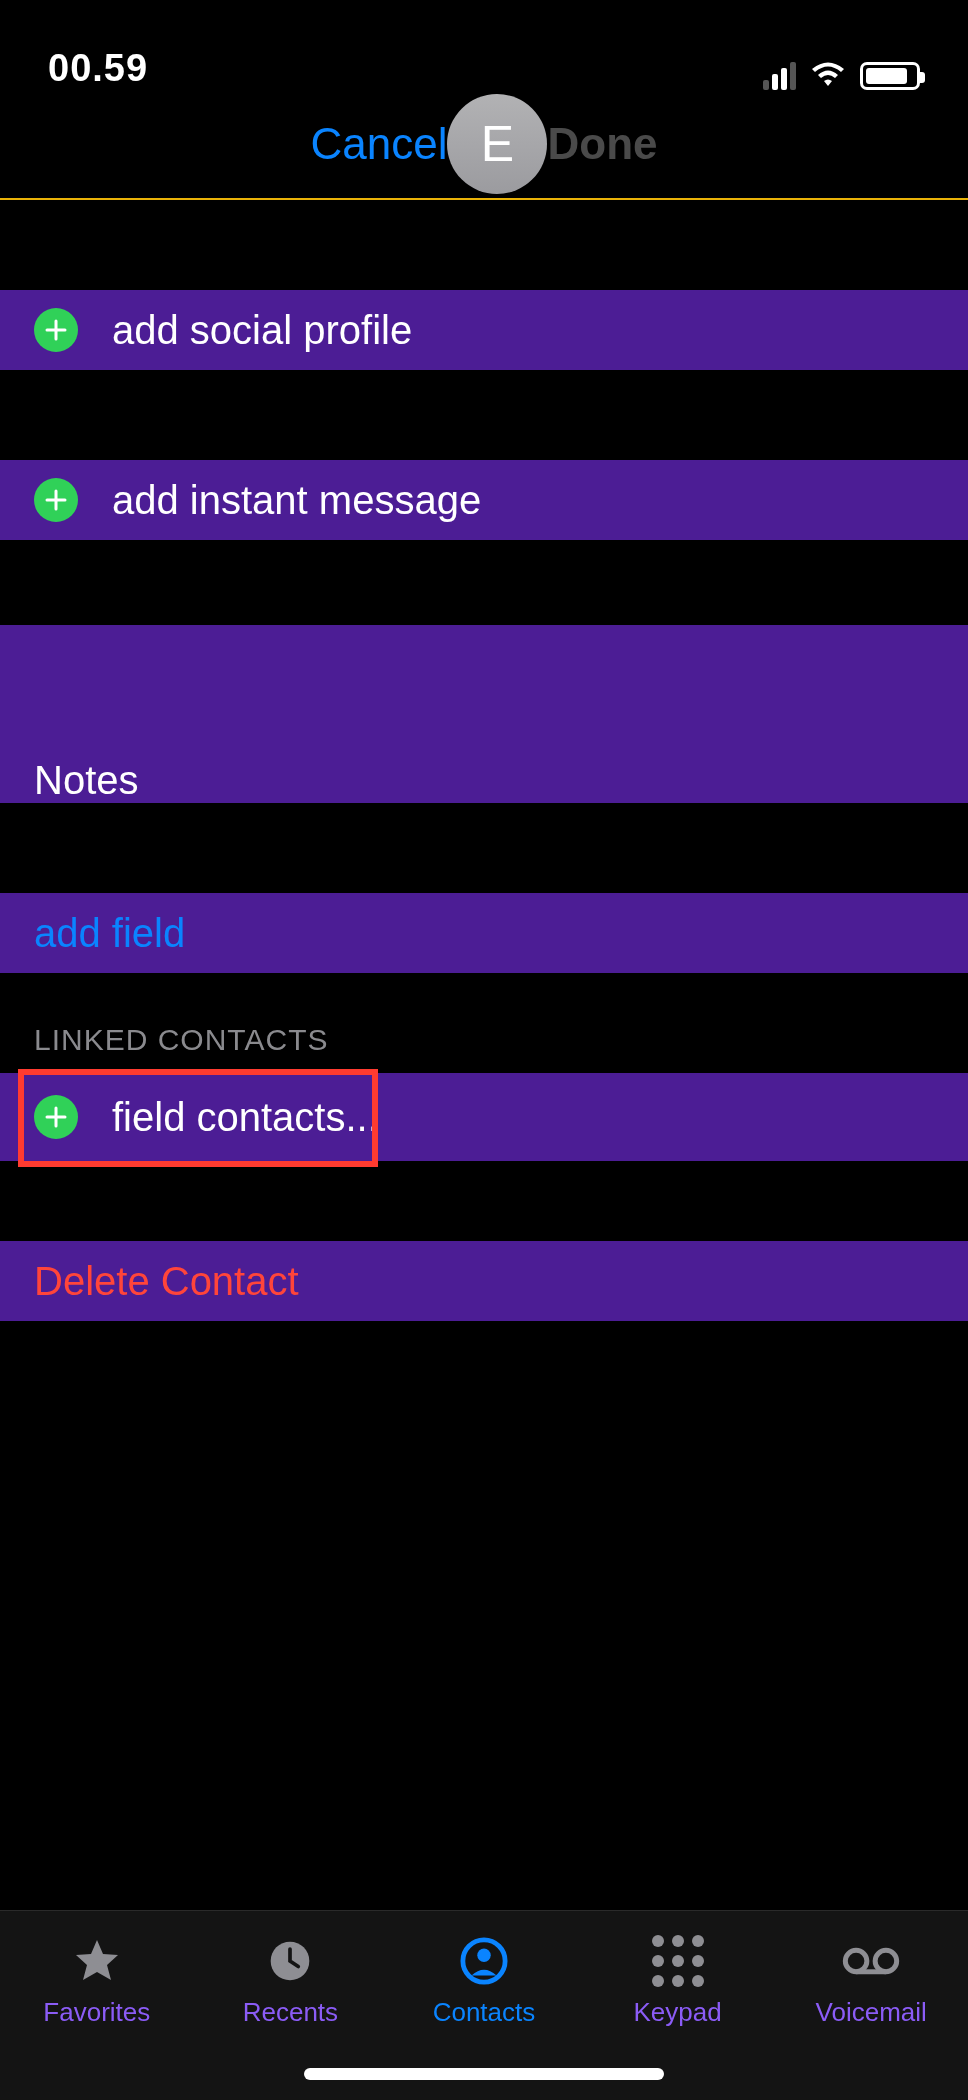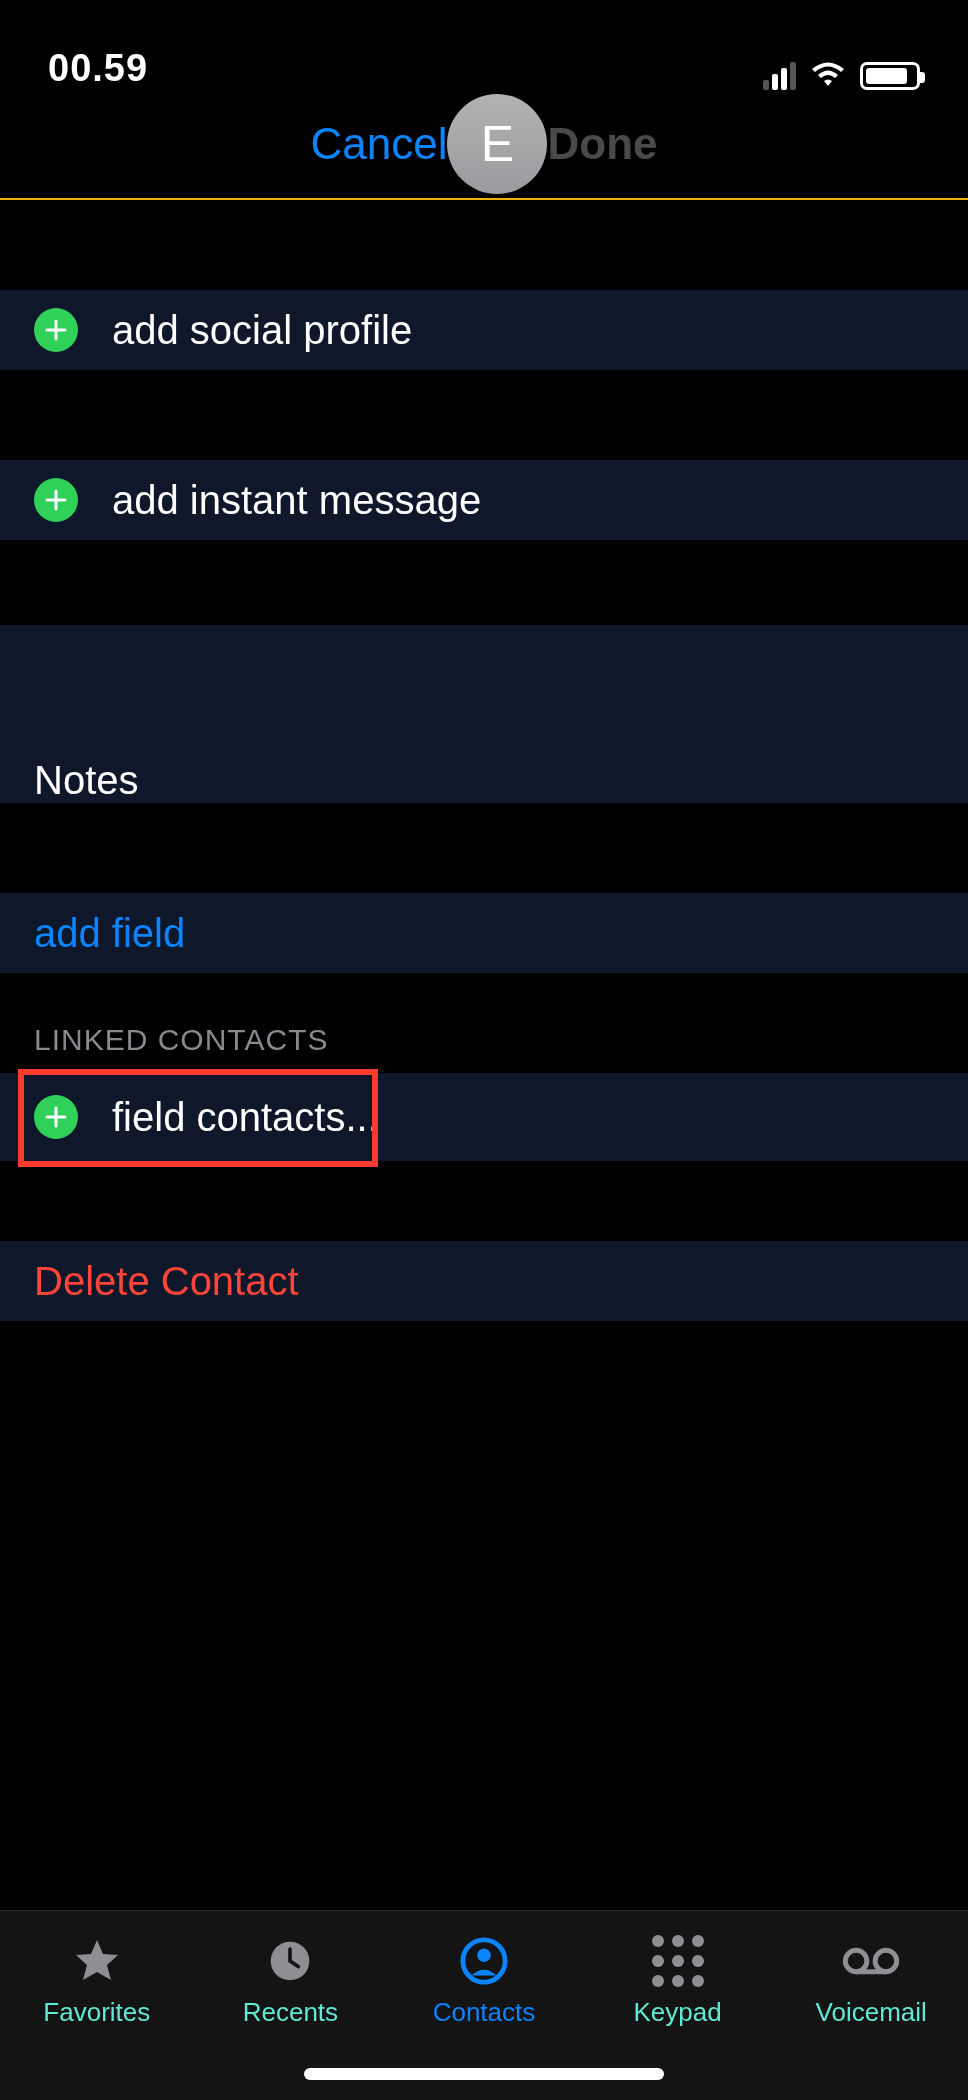--- a/index.html
+++ b/index.html
@@ -22,38 +22,38 @@
   .battery-fill { position:absolute; top:3px; left:3px; bottom:3px; width:75%; background:#fff; border-radius:3px; }
 
   
   .header { height:110px; display:flex; align-items:center; justify-content:center; padding:0 30px; border-bottom:2px solid #eab308; }
   .cancel { color:#0a84ff; font-size:44px; }
   .done { color:#4a4a4a; font-size:44px; font-weight:600; }
   .avatar { width:100px; height:100px; border-radius:50%; background:linear-gradient(#b2b2b4,#9b9b9f); display:flex; align-items:center; justify-content:center; font-size:50px; color:#fff; }
 
   .spacer { background:#000; }
 
-  .row { background:#0f172a; display:flex; align-items:center; padding:0 34px; font-size:40px; }
+  .row { background:#4c1d95; display:flex; align-items:center; padding:0 34px; font-size:40px; }
   .row-78 { height:80px; }
   .row-tall { min-height:178px; align-items:flex-end; padding-top:26px; }
   .add-icon { width:44px; height:44px; border-radius:50%; background:#30d158; display:flex; align-items:center; justify-content:center; margin-right:34px; flex-shrink:0; }
   .add-icon svg { width:22px; height:22px; }
   .row-text { color:#fff; }
   .link-blue { color:#0a84ff; }
   .link-red { color:#ff453a; }
 
   .section-label { color:#8a8a8e; font-size:30px; letter-spacing:1px; padding:50px 34px 16px; }
 
   .highlight-box { border:6px solid #ff3b30; display:inline-block; }
   .highlight-wrap { position:relative; }
   .highlight-wrap .highlight-box { position:absolute; top:-4px; left:18px; width:360px; height:98px; pointer-events:none; }
 
   
   .tabbar { position:absolute; left:0; right:0; bottom:0; height:190px; background:#141414; display:flex; border-top:1px solid #2a2a2a; }
-  .tab { flex:1; display:flex; flex-direction:column; align-items:center; justify-content:flex-start; padding-top:24px; gap:10px; color:#5eead4; font-size:26px; }
+  .tab { flex:1; display:flex; flex-direction:column; align-items:center; justify-content:flex-start; padding-top:24px; gap:10px; color:#8b5cf6; font-size:26px; }
   .tab.active { color:#0a84ff; }
   .tab-icon { width:58px; height:52px; display:flex; align-items:center; justify-content:center; }
   .home-indicator { position:absolute; bottom:20px; left:50%; transform:translateX(-50%); width:360px; height:12px; background:#fff; border-radius:10px; }
 
   .keypad-grid { display:grid; grid-template-columns:repeat(3,12px); grid-template-rows:repeat(3,12px); gap:8px; }
   .keypad-grid span { width:12px; height:12px; border-radius:50%; background:#8e8e93; }
 
 </style>
 </head>
 <body>

